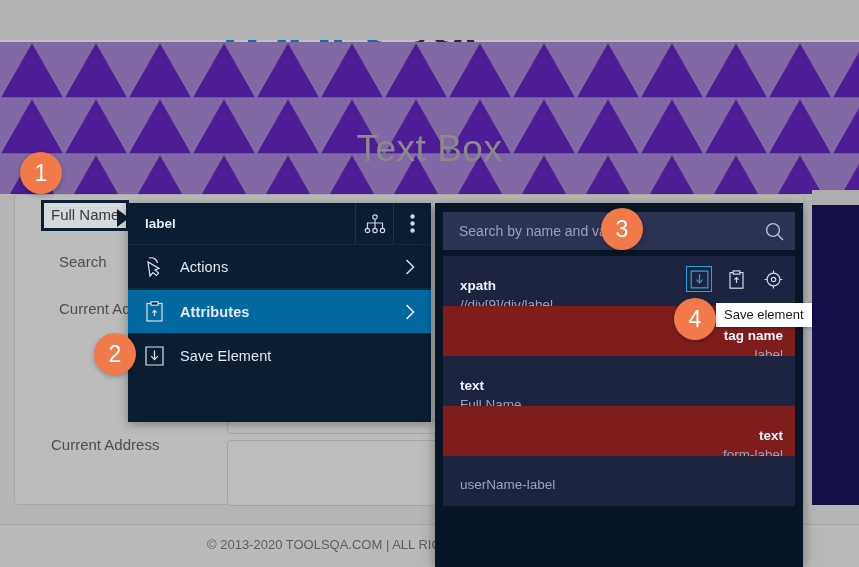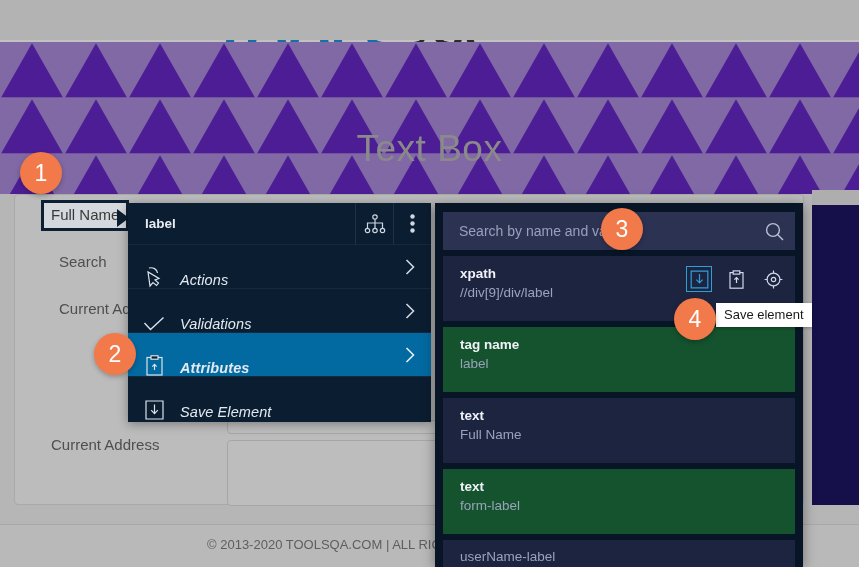--- a/index.html
+++ b/index.html
@@ -144,24 +144,23 @@
     font-size: 13.5px; font-weight: bold; color: #e8ecf2;
   }
   .ctx-hicon {
     width: 38px; height: 42px;
     display: flex; align-items: center; justify-content: center;
     border-left: 1px solid #1d3147;
     cursor: pointer;
   }
   .ctx-item {
     position: relative; height: 43px;
-    display: flex; align-items: flex-end;
+    display: flex; align-items: center;
     cursor: pointer;
     color: #e3e9f0;
-    font-style: italic;
   }
   .ctx-item.active { background: #0369a1; }
   .ctx-item.active .ctx-label { font-weight: bold; }
   .ctx-icon {
     width: 52px; display: flex; align-items: center; justify-content: center;
   }
   .ctx-label { font-size: 14.5px; letter-spacing: .1px; }
   .ctx-chev {
     position: absolute; right: 16px; top: 50%; transform: translateY(-50%);
   }
@@ -189,26 +188,25 @@
   }
   .attr-search-input::placeholder { color: #9aa0bb; }
   .attr-search-icon {
     width: 42px; display: flex; align-items: center; justify-content: center;
     cursor: pointer;
   }
   .attr-list {
     position: absolute; left: 8px; top: 53px; width: 352px;
   }
   .attr-row {
-    position: relative; height: 65px;
+    position: relative; height: 50px;
     background: #1d2440;
-    margin-bottom: 6px;
-    padding: 8px 12px 0 17px;
-  }
-  .attr-row.dim { background: #14532d; }
+    padding: 20px 12px 0 17px;
+  }
+  .attr-row.dim { background: #7f1d1d; text-align: right; }
   .attr-name {
     font-size: 13.5px; font-weight: bold; color: #f0f2f8;
     line-height: 1.45;
   }
   .attr-value {
     font-size: 13.5px; color: #9aa2bb; line-height: 1.4;
   }
   .attr-actions {
     position: absolute; right: 10px; top: 11px;
     display: flex; align-items: center; gap: 13px;
@@ -341,33 +339,20 @@
     </span>
     <span class="ctx-label">Actions</span>
     <span class="ctx-chev">
       <svg width="10" height="17" viewBox="0 0 10 17" fill="none" stroke="#cfd8e3" stroke-width="1.6">
           <path d="M1.5 1.5 L8.5 8.5 L1.5 15.5"></path>
         </svg>
     </span>
   </div>
   <div class="ctx-sep"></div>
 
-  <div class="ctx-item">
-    <span class="ctx-icon">
-      <svg width="22" height="16" viewBox="0 0 22 16" fill="none" stroke="#dbe3ec" stroke-width="1.4">
-          <path d="M1.5 7 L7.5 13.5 L20.5 1.5"></path>
-        </svg>
-    </span>
-    <span class="ctx-label">Validations</span>
-    <span class="ctx-chev">
-      <svg width="10" height="17" viewBox="0 0 10 17" fill="none" stroke="#cfd8e3" stroke-width="1.6">
-          <path d="M1.5 1.5 L8.5 8.5 L1.5 15.5"></path>
-        </svg>
-    </span>
-  </div>
   <div class="ctx-sep"></div>
 
   <div class="ctx-item active">
     <span class="ctx-icon">
       <svg width="17" height="21" viewBox="0 0 17 21" fill="none" stroke="#dbe3ec" stroke-width="1.2">
         <rect x="1" y="2.5" width="15" height="17.5"></rect>
         <rect x="5" y="0.8" width="7" height="3.4" fill="#0b1d30"></rect>
         <path d="M8.5 9.5 L8.5 15 M6.3 11.7 L8.5 9.4 L10.7 11.7"></path>
       </svg>
     </span>

